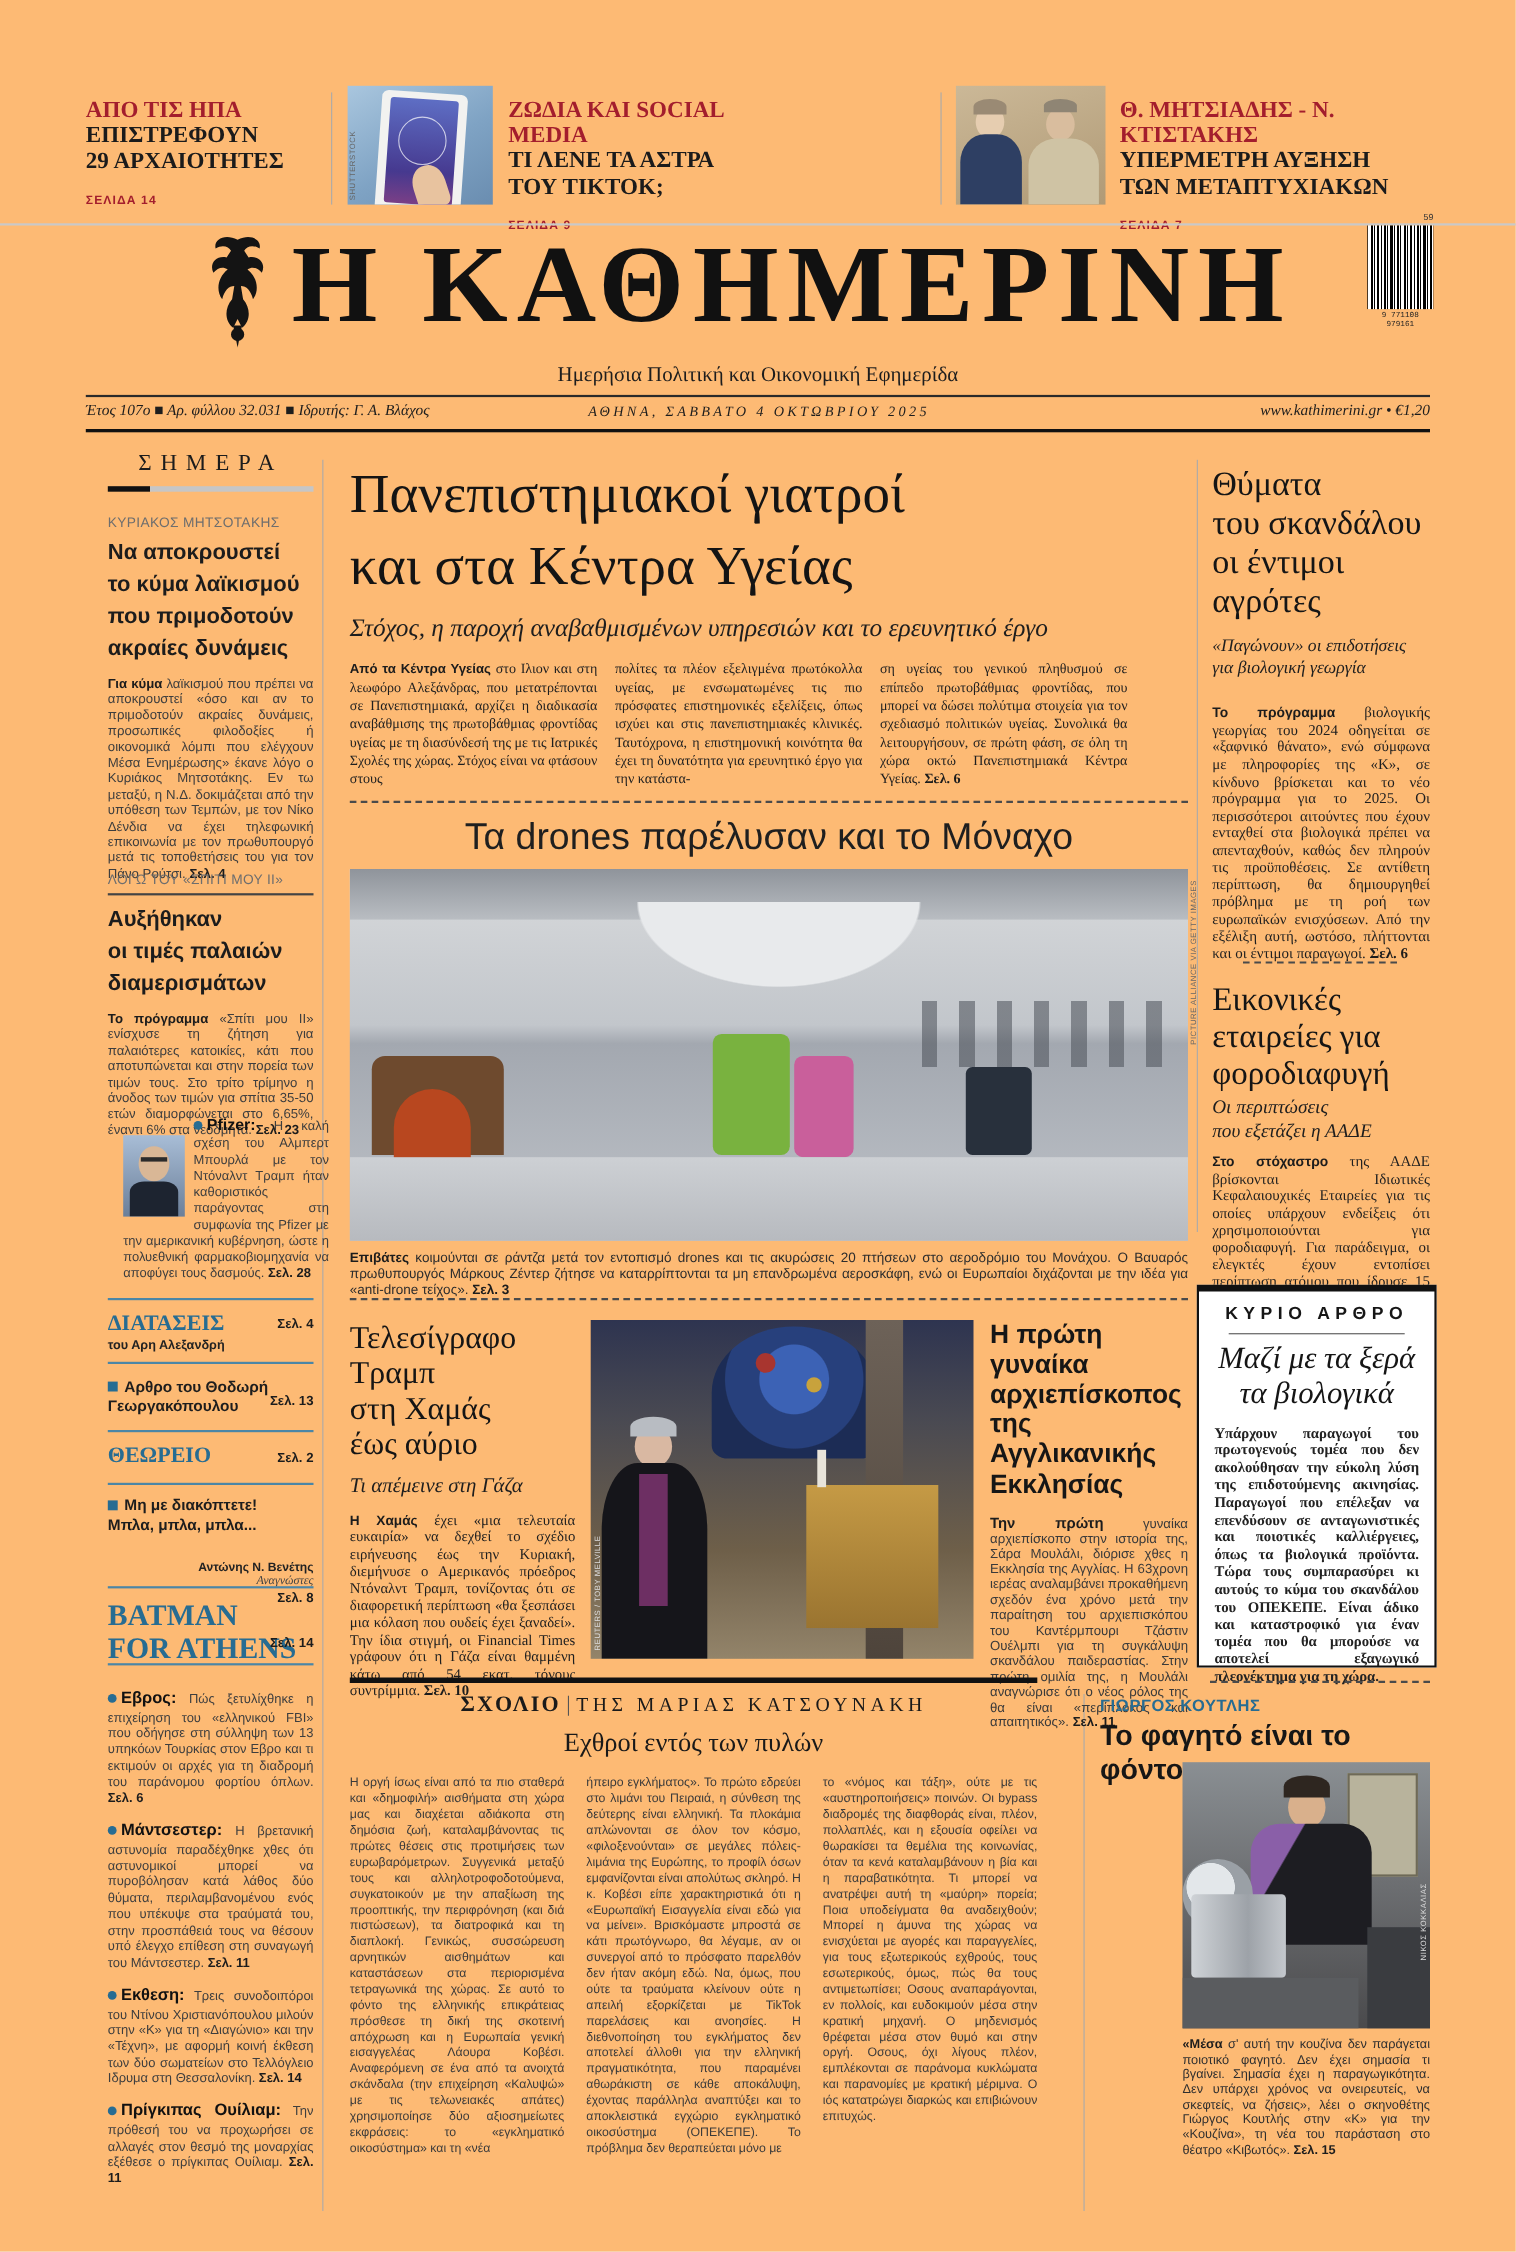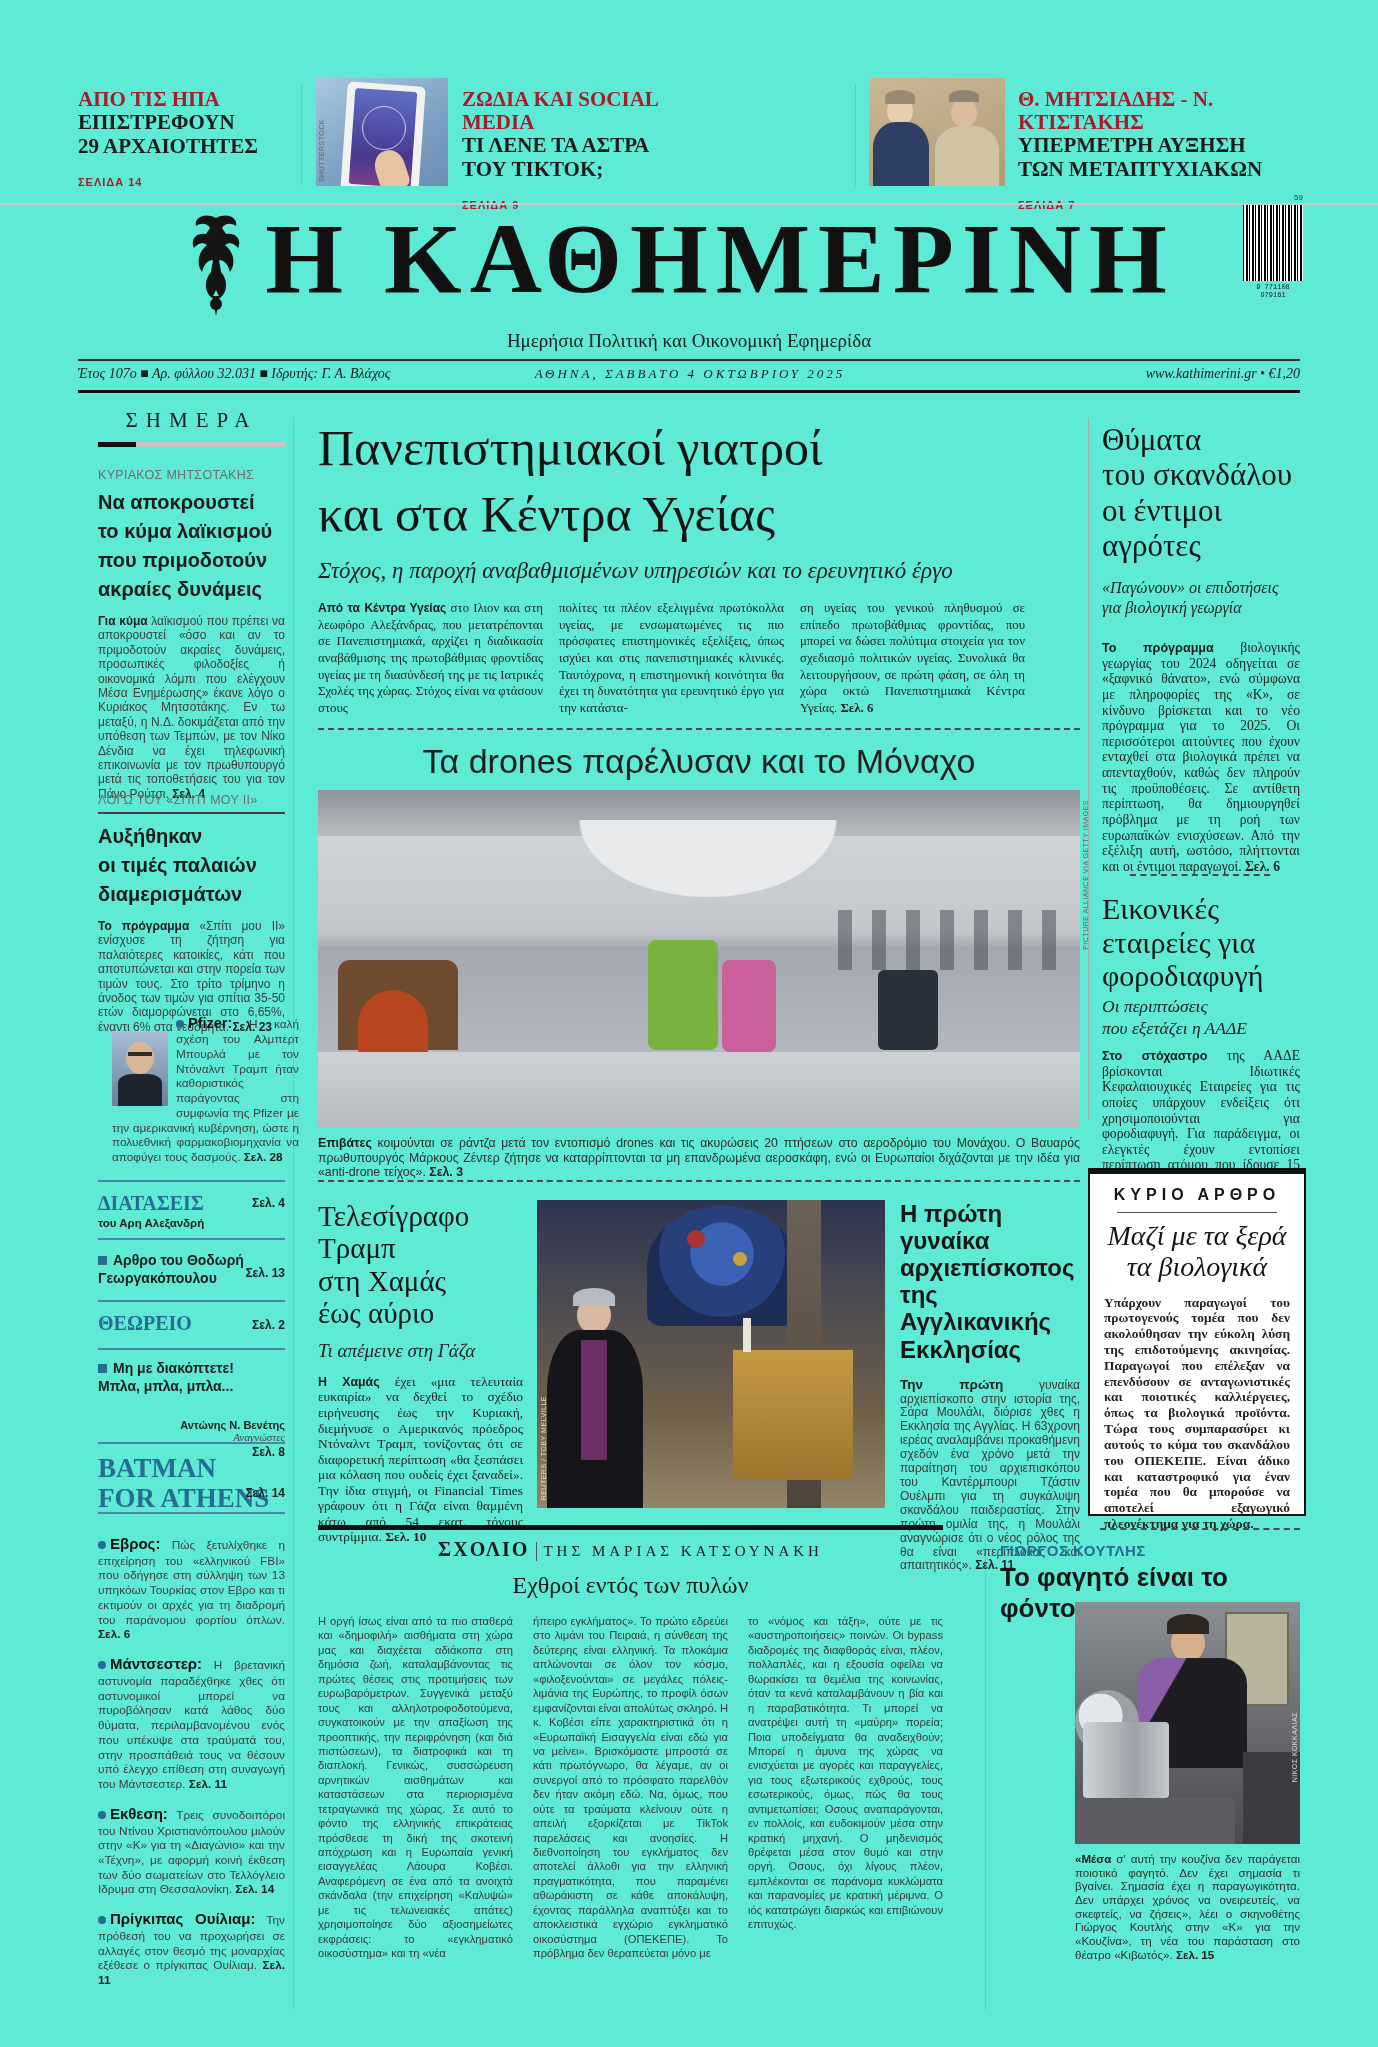--- a/index.html
+++ b/index.html
@@ -1,16 +1,16 @@
 <!DOCTYPE html>
 <html><head>
 <meta charset="utf-8">
 <style>
   html,body{margin:0;padding:0;background:#f2f2f2;}
-  .page{position:relative;width:1378px;height:2047px;background:#5eead4;overflow:hidden;
+  .page{position:relative;width:1378px;height:2047px;background:#fdba74;overflow:hidden;
         font-family:"Liberation Sans","DejaVu Sans",sans-serif;color:#222;}
   .abs{position:absolute;}
   .serif{font-family:"Liberation Serif","DejaVu Serif",serif;}
   .sans{font-family:"Liberation Sans","DejaVu Sans",sans-serif;}
   .mono{font-family:"Liberation Mono","DejaVu Sans Mono",monospace;}
   .just{text-align:justify;text-justify:inter-word;}
   .center{text-align:center;}
   .right{text-align:right;}
   .pre{white-space:pre-line;}
   .blue{color:#276C92;}
@@ -240,21 +240,21 @@
 αρχιεπίσκοπος
 της Αγγλικανικής
 Εκκλησίας</div>
     <div class="just" style="font-size:12px;line-height:1.16;color:#3a3a3a;margin-top:14px;"><span class="lead" style="font-size:13.5px;">Την πρώτη</span><span> γυναίκα αρχιεπίσκοπο στην ιστορία της, Σάρα Μουλάλι, διόρισε χθες η Εκκλησία της Αγγλίας. Η 63χρονη ιερέας αναλαμβάνει προκαθήμενη σχεδόν ένα χρόνο μετά την παραίτηση του αρχιεπισκόπου του Καντέρμπουρι Τζάστιν Ουέλμπι για τη συγκάλυψη σκανδάλου παιδεραστίας. Στην πρώτη ομιλία της, η Μουλάλι αναγνώρισε ότι ο νέος ρόλος της θα είναι «περίπλοκος και απαιτητικός». </span><span class="pg">Σελ. 11</span></div>
   </div>
 
   <div class="abs" style="left:318px;top:1525px;width:625px;height:5px;background:#111;"></div>
   <div class="abs serif center" style="left:318px;top:1538px;width:625px;font-size:20px;color:#1a1a1a;">
     <span style="font-weight:bold;letter-spacing:2px;">ΣΧΟΛΙΟ</span>
     <span style="color:#555;">|</span>
-    <span style="font-size:15px;letter-spacing:4px;">ΤΗΣ ΜΑΡΙΑΣ ΚΑΤΣΟΥΝΑΚΗ</span>
+    <span style="font-size:18px;letter-spacing:4px;">ΤΗΣ ΜΑΡΙΑΣ ΚΑΤΣΟΥΝΑΚΗ</span>
   </div>
   <div class="abs serif center" style="left:318px;top:1572px;width:625px;font-size:24px;color:#191919;">Εχθροί εντός των πυλών</div>
   <div class="abs just" style="left:318px;top:1614px;width:195px;font-size:11.2px;line-height:1.29;color:#3a3a3a;">Η οργή ίσως είναι από τα πιο σταθερά και «δημοφιλή» αισθήματα στη χώρα μας και διαχέεται αδιάκοπα στη δημόσια ζωή, καταλαμβάνοντας τις πρώτες θέσεις στις προτιμήσεις των ευρωβαρόμετρων. Συγγενικά μεταξύ τους και αλληλοτροφοδοτούμενα, συγκατοικούν με την απαξίωση της προοπτικής, την περιφρόνηση (και διά πιστώσεων), τα διατροφικά και τη διαπλοκή. Γενικώς, συσσώρευση αρνητικών αισθημάτων και καταστάσεων στα περιορισμένα τετραγωνικά της χώρας. Σε αυτό το φόντο της ελληνικής επικράτειας πρόσθεσε τη δική της σκοτεινή απόχρωση και η Ευρωπαία γενική εισαγγελέας Λάουρα Κοβέσι. Αναφερόμενη σε ένα από τα ανοιχτά σκάνδαλα (την επιχείρηση «Καλυψώ» με τις τελωνειακές απάτες) χρησιμοποίησε δύο αξιοσημείωτες εκφράσεις: το «εγκληματικό οικοσύστημα» και τη «νέα</div>
   <div class="abs just" style="left:533px;top:1614px;width:195px;font-size:11.2px;line-height:1.29;color:#3a3a3a;">ήπειρο εγκλήματος». Το πρώτο εδρεύει στο λιμάνι του Πειραιά, η σύνθεση της δεύτερης είναι ελληνική. Τα πλοκάμια απλώνονται σε όλον τον κόσμο, «φιλοξενούνται» σε μεγάλες πόλεις-λιμάνια της Ευρώπης, το προφίλ όσων εμφανίζονται είναι απολύτως σκληρό. Η κ. Κοβέσι είπε χαρακτηριστικά ότι η «Ευρωπαϊκή Εισαγγελία είναι εδώ για να μείνει». Βρισκόμαστε μπροστά σε κάτι πρωτόγνωρο, θα λέγαμε, αν οι συνεργοί από το πρόσφατο παρελθόν δεν ήταν ακόμη εδώ. Να, όμως, που ούτε τα τραύματα κλείνουν ούτε η απειλή εξορκίζεται με TikTok παρελάσεις και ανοησίες. Η διεθνοποίηση του εγκλήματος δεν αποτελεί άλλοθι για την ελληνική πραγματικότητα, που παραμένει αθωράκιστη σε κάθε αποκάλυψη, έχοντας παράλληλα αναπτύξει και το αποκλειστικά εγχώριο εγκληματικό οικοσύστημα (ΟΠΕΚΕΠΕ). Το πρόβλημα δεν θεραπεύεται μόνο με</div>
   <div class="abs just" style="left:748px;top:1614px;width:195px;font-size:11.2px;line-height:1.29;color:#3a3a3a;">το «νόμος και τάξη», ούτε με τις «αυστηροποιήσεις» ποινών. Οι bypass διαδρομές της διαφθοράς είναι, πλέον, πολλαπλές, και η εξουσία οφείλει να θωρακίσει τα θεμέλια της κοινωνίας, όταν τα κενά καταλαμβάνουν η βία και η παραβατικότητα. Τι μπορεί να ανατρέψει αυτή τη «μαύρη» πορεία; Ποια υποδείγματα θα αναδειχθούν; Μπορεί η άμυνα της χώρας να ενισχύεται με αγορές και παραγγελίες, για τους εξωτερικούς εχθρούς, τους εσωτερικούς, όμως, πώς θα τους αντιμετωπίσει; Οσους αναπαράγονται, εν πολλοίς, και ευδοκιμούν μέσα στην κρατική μηχανή. Ο μηδενισμός θρέφεται μέσα στον θυμό και στην οργή. Οσους, όχι λίγους πλέον, εμπλέκονται σε παράνομα κυκλώματα και παρανομίες με κρατική μέριμνα. Ο ιός κατατρώγει διαρκώς και επιβιώνουν επιτυχώς.</div>
 
   <div class="abs serif pre" style="left:1102px;top:422px;width:198px;font-size:31px;line-height:1.14;color:#151515;">Θύματα
 του σκανδάλου
 οι έντιμοι
 αγρότες</div>

